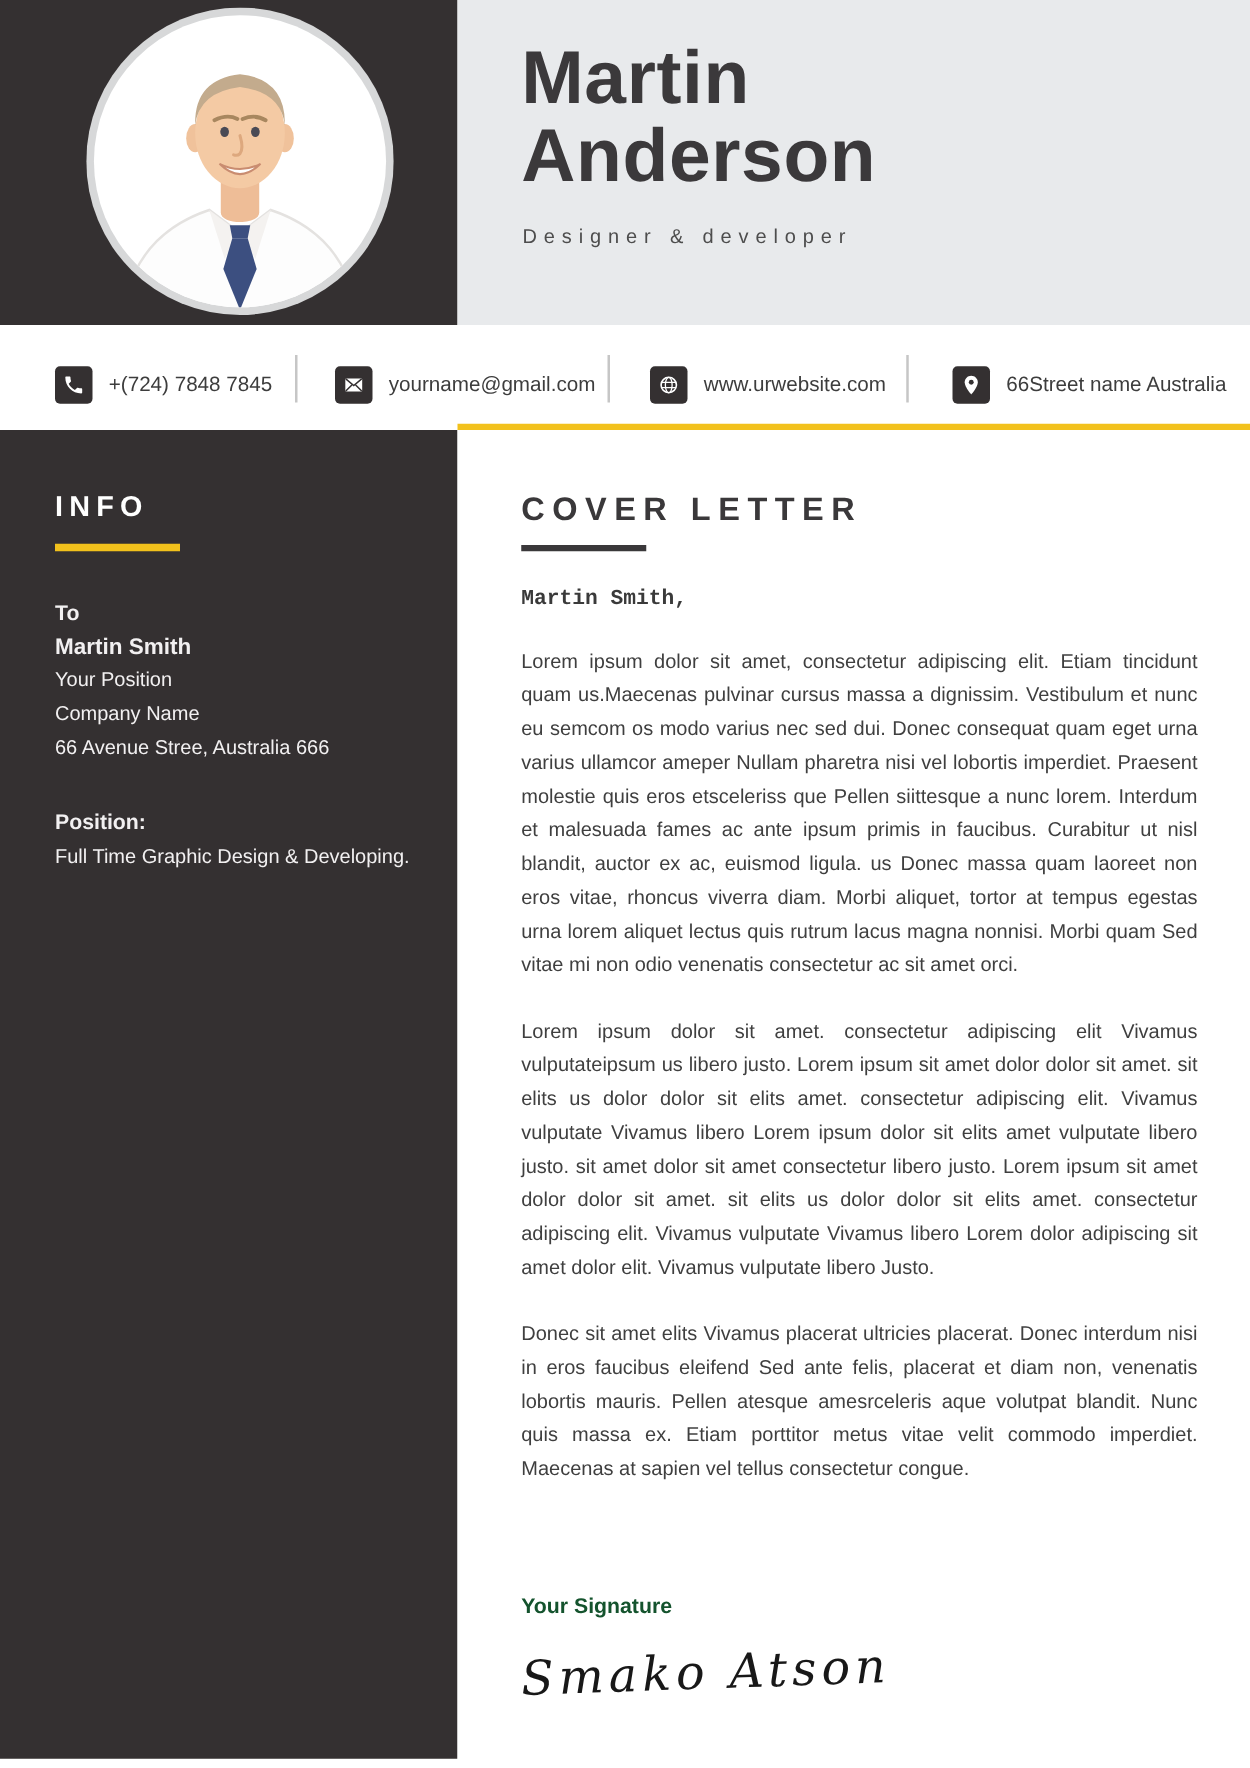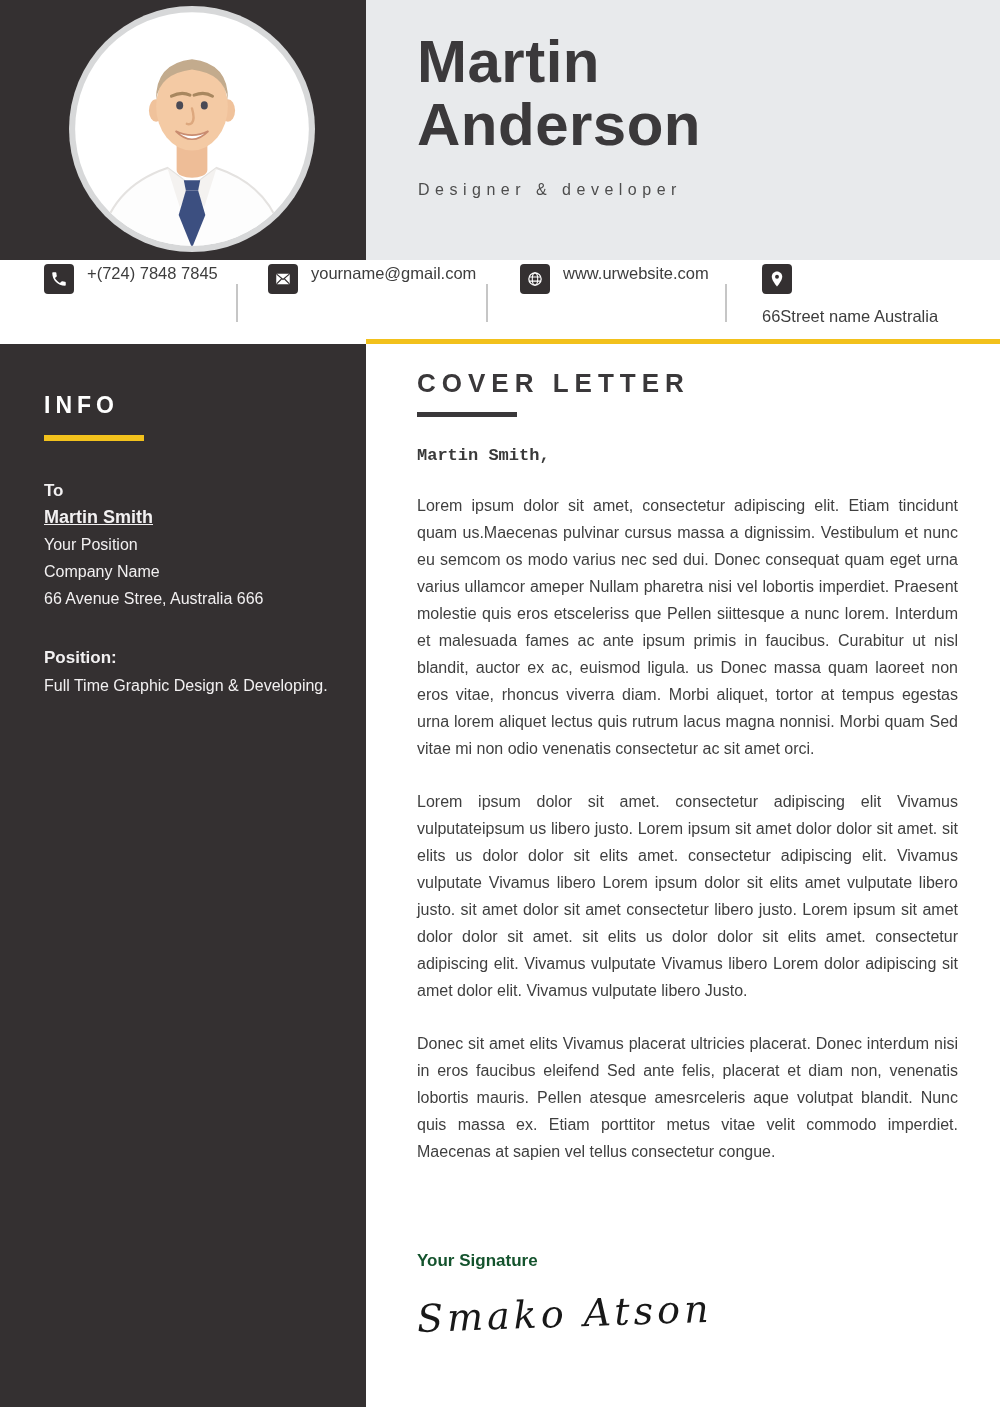--- a/index.html
+++ b/index.html
@@ -43,39 +43,39 @@
     font-size: 16px; letter-spacing: 5.5px;
   }
 
   
   .contact-bar {
     position: absolute; left: 0; top: 260px;
     width: 1000px; height: 84px;
     background: #ffffff;
   }
   .contact-item {
-    position: absolute; top: 4px; height: 64px;
-    display: flex; gap: 13px;
+    position: absolute; top: 16px; height: 64px;
+    display: flex; align-items: center; gap: 13px;
   }
   .contact-item .icon-box {
     width: 30px; height: 30px;
     background: #343031; border-radius: 4px;
     display: flex; align-items: center; justify-content: center;
     flex: 0 0 auto;
   }
   .contact-item .icon-box svg { width: 18px; height: 18px; display: block; }
   .contact-label { font-size: 16.5px; color: #3d3d3d; font-weight: 500; white-space: nowrap; }
   .contact-sep {
     position: absolute; top: 24px;
     width: 2px; height: 38px; background: #c6c6c6;
   }
   .ci-phone   { left: 44px; }
   .ci-email   { left: 268px; }
   .ci-website { left: 520px; }
-  .ci-address { left: 762px; flex-direction: column; }
+  .ci-address { left: 762px; }
   .sep-1 { left: 236px; }
   .sep-2 { left: 486px; }
   .sep-3 { left: 725px; }
 
   .accent-topline {
     position: absolute; left: 366px; top: 339px;
     width: 634px; height: 5px;
     background: #f2c11c;
   }
 
@@ -93,30 +93,30 @@
     color: #ffffff;
   }
   .info-rule {
     margin-top: 16px;
     width: 100px; height: 6px; background: #f2c11c;
   }
   .date-row { margin-top: 32px; font-size: 16px; line-height: 27px; }
   .date-row .lbl { font-weight: bold; font-size: 17px; }
   .to-block { margin-top: 36px; font-size: 16px; line-height: 27px; }
   .to-lbl { font-weight: bold; font-size: 17px; }
-  .recipient-name { font-weight: bold; font-size: 18px; text-decoration: underline; }
+  .recipient-name { font-weight: bold; font-size: 18px; }
   .position-block { margin-top: 32px; font-size: 16px; line-height: 28px; }
   .position-lbl { font-weight: bold; font-size: 17px; }
 
   
   .main {
     position: absolute; left: 366px; top: 344px;
     width: 634px; height: 1070px;
     background: #ffffff;
-    padding: 24px 42px 0 51px;
+    padding: 48px 42px 0 51px;
     color: #3f3f3f;
   }
   .letter-heading {
     font-size: 26px; font-weight: bold; letter-spacing: 6px;
     color: #3a383a;
   }
   .heading-rule { margin-top: 13px; width: 100px; height: 5px; background: #3a383a; }
   .salutation { margin-top: 29px; font-size: 17px; font-weight: bold; color: #3a3a3a; font-family: Liberation Mono, monospace; }
   .para {
     margin-top: 27px;

